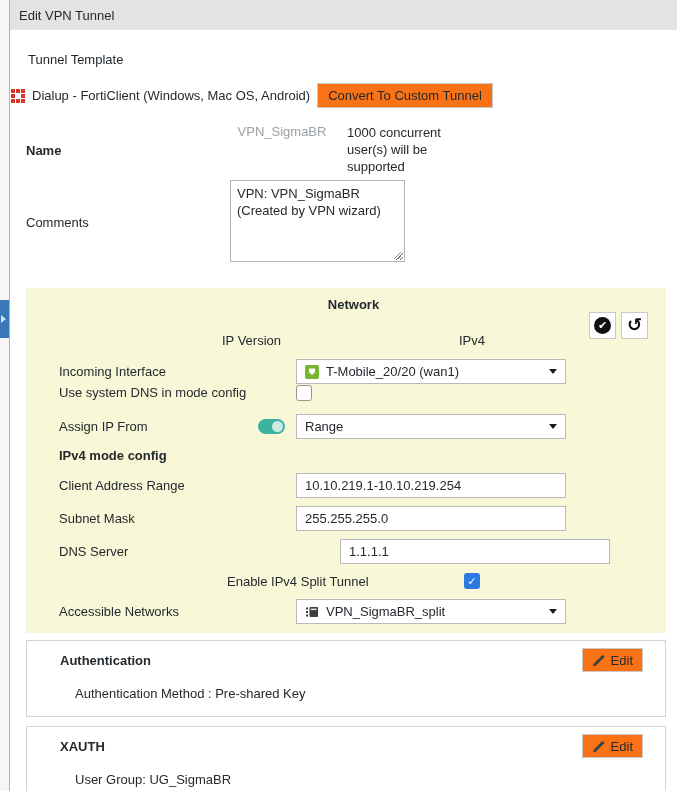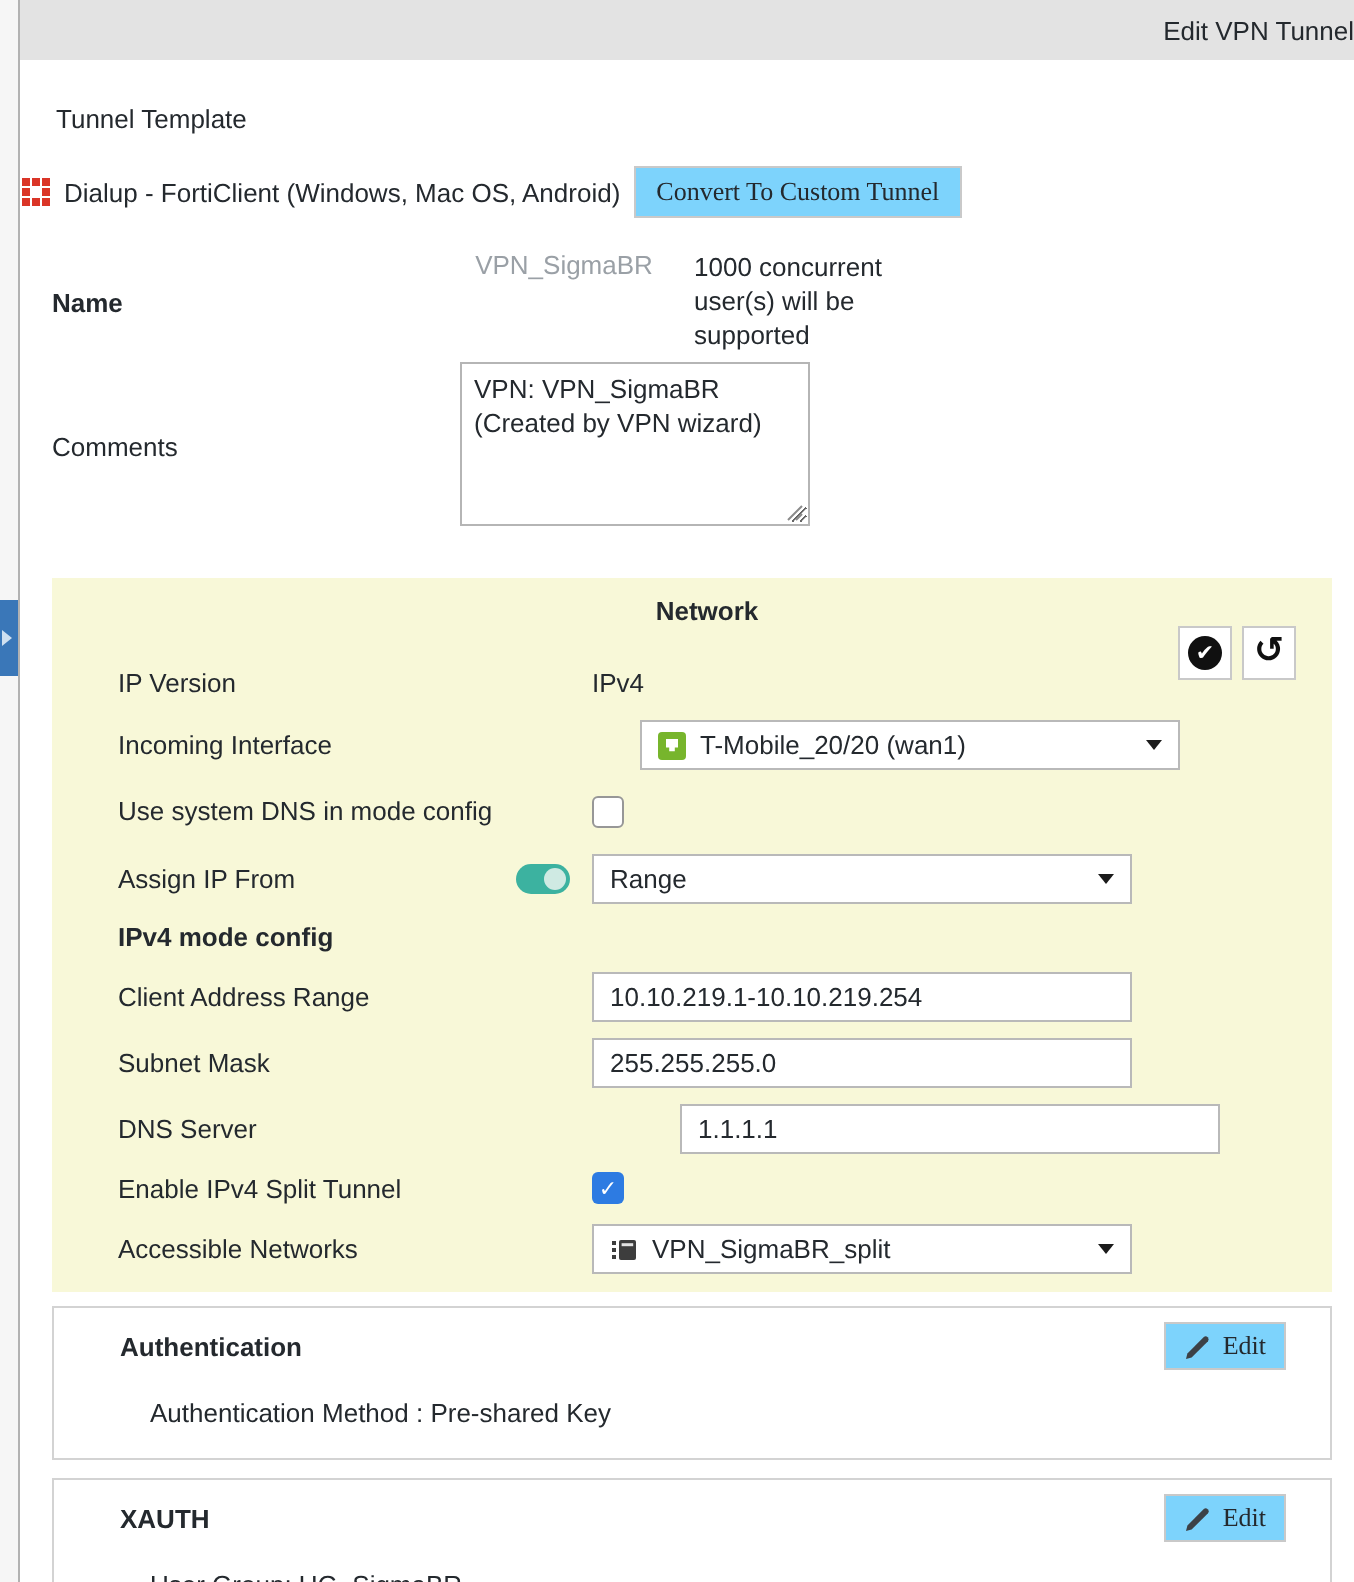--- a/index.html
+++ b/index.html
@@ -13,26 +13,26 @@
     width:677px;height:791px;overflow:hidden;background:#fff;
     font-family:"Liberation Sans",sans-serif;font-size:13px;color:var(--text,#24292e);
     position:relative;
   }
   
   .left-strip{position:absolute;left:0;top:0;bottom:0;width:10px;background:#f6f6f6;border-right:1px solid #b2b2b2;}
   .nav-tab{position:absolute;left:0;top:300px;width:9px;height:38px;background:var(--nav_blue,#3a77b8);}
   .nav-tab .frag{position:absolute;left:1px;top:15px;width:0;height:0;
     border-top:4px solid transparent;border-bottom:4px solid transparent;border-left:5px solid #cfe0f0;}
   .page{margin-left:10px;}
-  .titlebar{height:30px;background:var(--header_bg,#e3e3e3);display:flex;align-items:center;padding-left:9px;justify-content:flex-end;}
+  .titlebar{height:30px;background:var(--header_bg,#e3e3e3);display:flex;align-items:center;padding-left:9px;}
   .tt-label{margin:22px 0 0 18px;}
   .dialup-row{display:flex;align-items:center;margin-top:16px;margin-left:1px;}
   .dialup-row .type-text{margin:0 7px 0 7px;text-align:center;}
-  .btn{background:#7dd3fc;border:1px solid var(--border,#c9c9c9);color:var(--text,#24292e);
-    font-family:Liberation Serif, serif;font-size:13px;padding:4px 10px;cursor:pointer;text-align:center;}
+  .btn{background:#f97316;border:1px solid var(--border,#c9c9c9);color:var(--text,#24292e);
+    font-family:Liberation Sans, sans-serif;font-size:13px;padding:4px 10px;cursor:pointer;text-align:center;}
   .row{display:flex;align-items:center;}
   .olabel{width:220px;flex:none;padding-left:16px;}
   .name-row{margin-top:16px;min-height:52px;}
   .name-row .olabel{align-self:center;font-weight:bold;}
   .name-value{width:104px;text-align:center;color:var(--muted,#9aa0a6);align-self:flex-start;}
   .name-note{width:120px;margin-left:13px;line-height:17px;align-self:flex-start;}
   .comments-row{margin-top:4px;}
   .ta-wrap{position:relative;}
   textarea.comments{width:175px;height:82px;border:1px solid #b5b5b5;resize:both;
     font-family:inherit;font-size:13px;color:var(--text);padding:4px 6px;line-height:17px;background:#fff;}
@@ -61,21 +61,21 @@
     border-top:5px solid #1b1b1b;margin-left:auto;}
   .tinput{width:270px;height:25px;border:1px solid #b9b9b9;background:#fff;font-family:inherit;
     font-size:13px;color:var(--text);padding:0 8px;}
   .cb{width:16px;height:16px;border-radius:3px;}
   .cb.unchecked{background:#fff;border:1px solid #979797;}
   .cb.checked{background:var(--checkbox_checked,#2d7be2);color:#fff;font-size:11px;font-weight:bold;
     display:flex;align-items:center;justify-content:center;font-family:"DejaVu Sans",sans-serif;}
   .toggle{width:27px;height:15px;border-radius:8px;background:var(--toggle_on,#3cb2a0);
     position:relative;margin-left:auto;margin-right:11px;cursor:pointer;}
   .toggle .knob{position:absolute;right:2px;top:2px;width:11px;height:11px;border-radius:50%;background:#cfeae3;}
-  .mb10{margin-bottom:10px;} .mb12{margin-bottom:12px;gap:24px;}
+  .mb10{margin-bottom:10px;justify-content:center;} .mb12{}
   .mb8{margin-bottom:8px;} .mb9{margin-bottom:9px;gap:44px;}
   .h18{height:18px;} .h17{height:17px;}
   .editbtn{margin-left:auto;display:flex;align-items:center;gap:6px;padding:3px 9px;height:24px;}
   .method-text{margin:14px 0 0 15px;}
   .icon14{width:14px;height:14px;display:block;}
 </style>
 </head>
 <body>
 
 <div class="left-strip">

